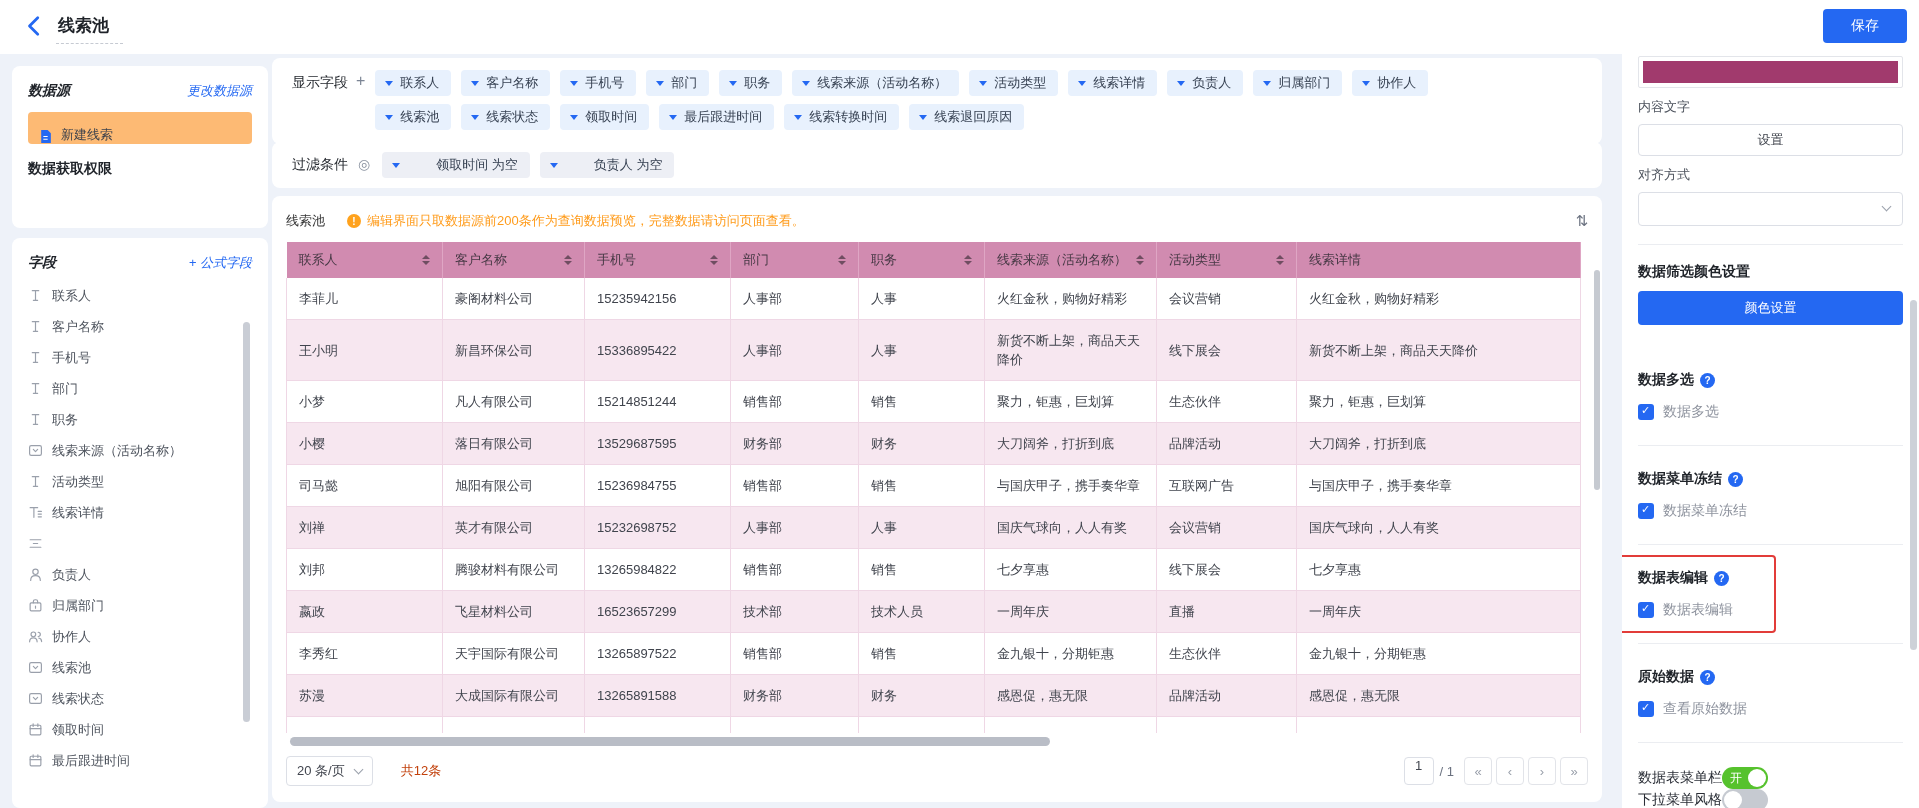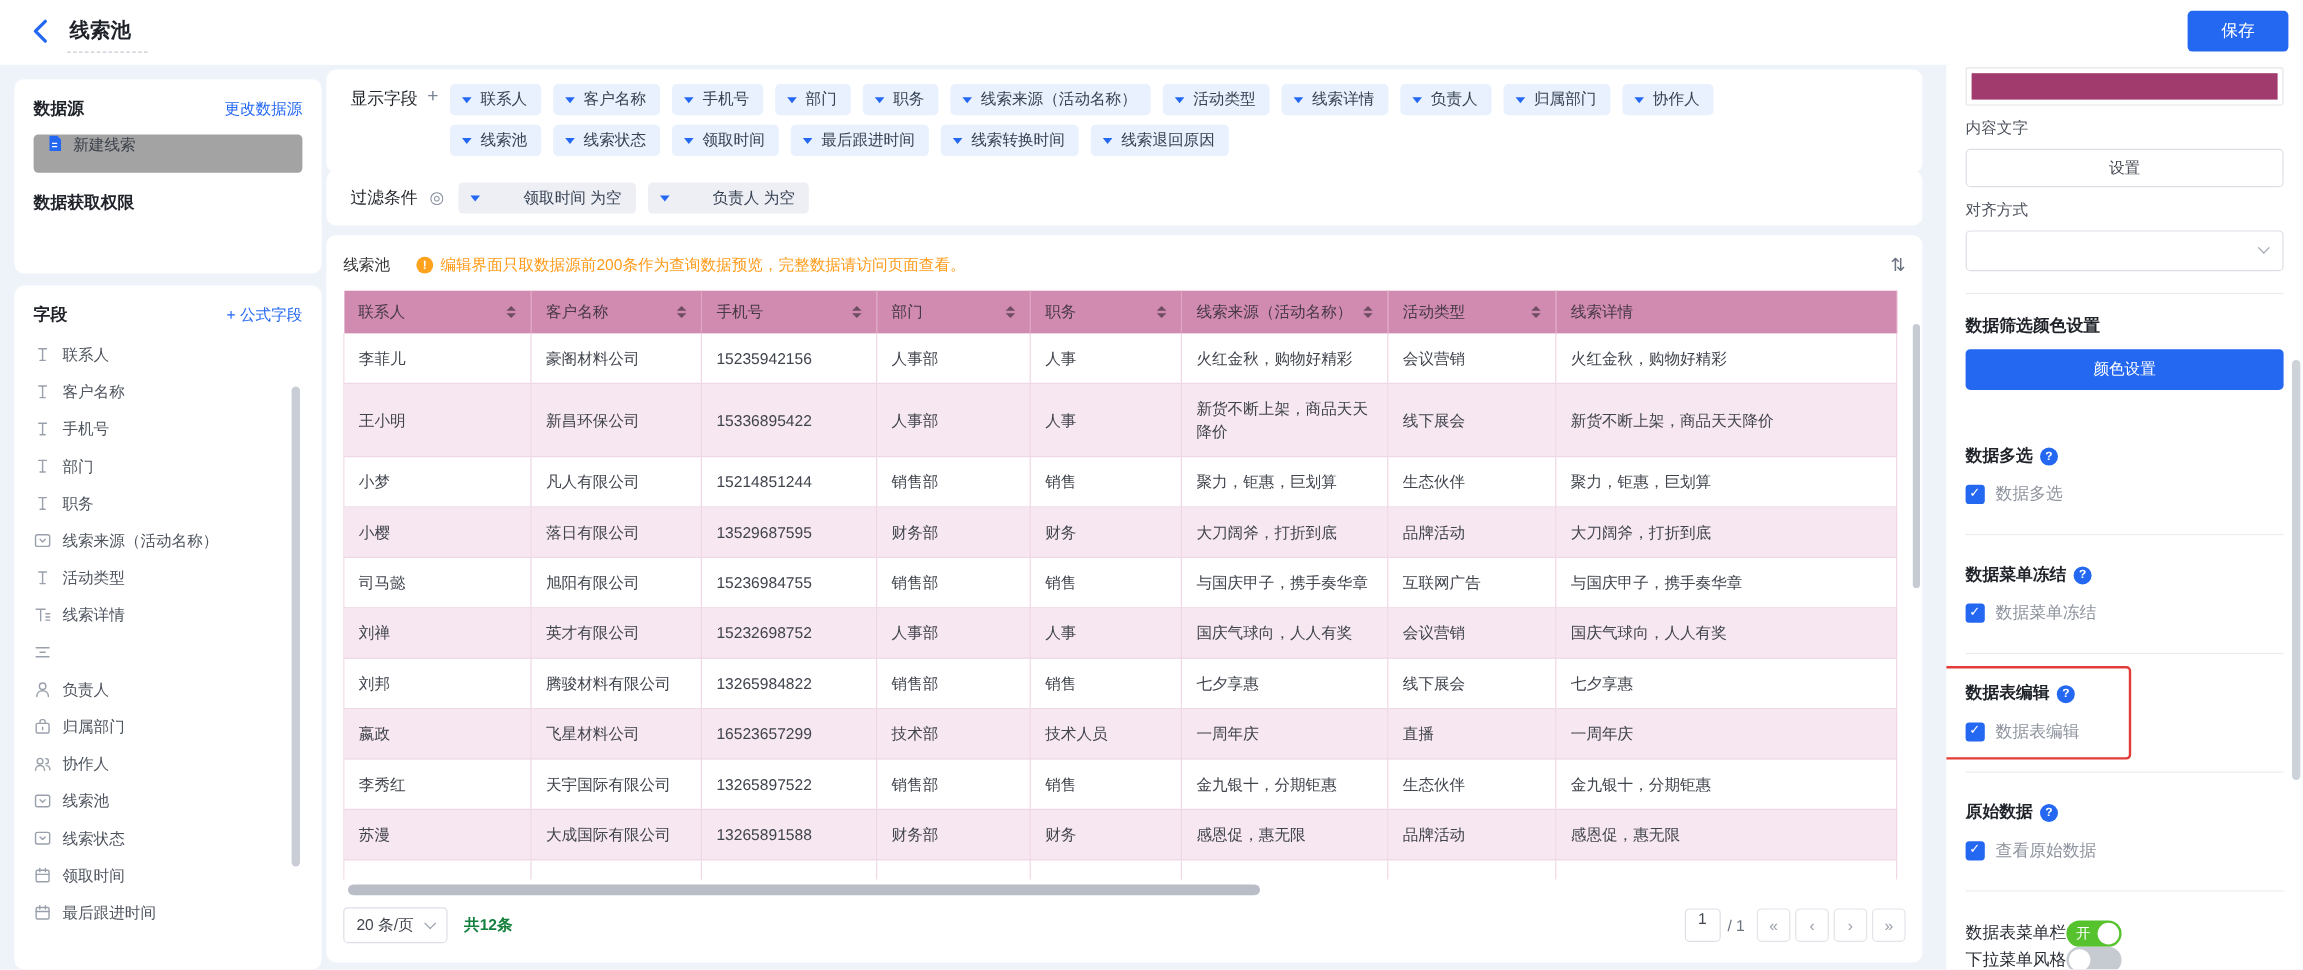--- a/index.html
+++ b/index.html
@@ -13,24 +13,24 @@
   
   #topbar { position:absolute; top:0; left:0; width:1919px; height:54px; background:#fff; z-index:10; }
   #back-btn { position:absolute; left:24px; top:15px; width:24px; height:24px; cursor:pointer; }
   #page-title { position:absolute; left:56px; top:12px; font-size:17px; font-weight:bold; color:#1f2329;
     padding:2px 14px 6px 2px; border-bottom:1px dashed #c6cad2; }
   #save-btn { position:absolute; right:12px; top:9px; width:84px; height:34px; background:#2468f2; color:#fff;
     border:none; border-radius:4px; font-size:14px; cursor:pointer; font-family:inherit; }
 
   
   #ds-card { left:12px; top:66px; width:256px; height:162px; padding:16px; }
-  .row-between { display:flex; justify-content:space-between; align-items:center; }
+  .row-between { display:flex; justify-content:space-between; align-items:center;font-style:italic; }
   .bold-label { font-size:14px; font-weight:bold; color:#1f2329; }
   .blue-link { color:#2468f2; font-size:13px; cursor:pointer; text-decoration:none; }
-  #source-row { margin-top:12px; background:#a3a3a3; border-radius:4px; height:32px; display:flex; align-items:flex-start;
+  #source-row { margin-top:12px; background:#fdba74; border-radius:4px; height:32px; display:flex; align-items:flex-end;
     gap:8px; padding:0 10px; color:#3c414b; cursor:pointer; }
   #perm-label { margin-top:16px; }
   #perm-btn { margin-top:12px; width:100%; height:34px; background:#2468f2; color:#fff; border:none; border-radius:4px;
     font-size:14px; cursor:pointer; font-family:inherit; }
 
   #field-card { left:12px; top:238px; width:256px; height:570px; padding:16px; overflow:hidden; }
   #field-list { list-style:none; margin-top:8px; }
   #field-list li { height:31px; display:flex; align-items:center; gap:9px; color:#4e545e; cursor:pointer; }
   .ficon { width:15px; height:15px; display:inline-flex; }
   .ficon svg { width:15px; height:15px; }
@@ -72,21 +72,21 @@
   td:first-child { border-left:1px solid #efd7e5; }
   tr.alt td { background:#f7e7f0; }
   #v-scroll { position:absolute; right:2px; top:74px; width:6px; height:220px; background:#c6cad1; border-radius:3px; }
   #h-scroll { margin-top:4px; height:9px; width:1294px; position:relative; }
   #h-scroll .thumb { position:absolute; left:4px; top:0; width:760px; height:9px; background:#b9bdc6; border-radius:5px; }
   #pager { display:flex; justify-content:space-between; align-items:center; margin-top:10px; }
   #page-size { display:inline-flex; align-items:center; gap:10px; border:1px solid #dcdfe6; border-radius:4px;
     height:30px; padding:0 10px; color:#42464f; cursor:pointer; background:#fff; }
   .chev-dn { width:7px; height:7px; border-right:1.4px solid #9aa0ab; border-bottom:1.4px solid #9aa0ab;
     transform:rotate(45deg); margin-top:-3px; }
-  #total-label { color:#15803d; margin-left:14px;font-weight:bold; }
+  #total-label { color:#c2410c; margin-left:28px; }
   #pager-right { display:flex; align-items:center; gap:6px; color:#6b7280; }
   #page-input { width:30px; height:28px; border:1px solid #dcdfe6; border-radius:4px; text-align:center;
     color:#42464f; background:#fff; }
   .pg-btn { width:28px; height:28px; border:1px solid #e2e4e9; border-radius:4px; background:#fff; color:#9aa0ab;
     font-size:13px; display:inline-flex; align-items:center; justify-content:center; cursor:pointer; }
 
   
   #right-panel { position:absolute; left:1622px; top:54px; width:297px; height:754px; background:#fff;
     padding:14px 16px; overflow:hidden; }
   #swatch-box { border:1px solid #e3e5ea; border-radius:2px; padding:4px; margin-top:-12px; }

